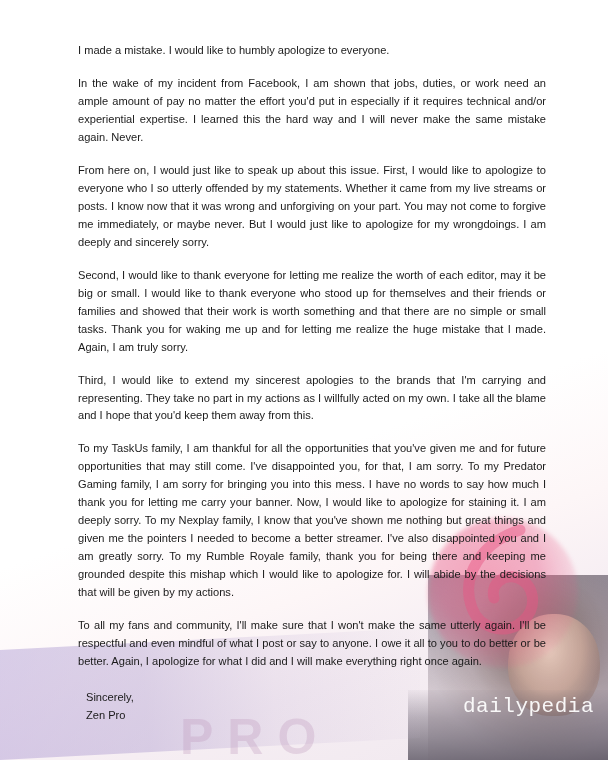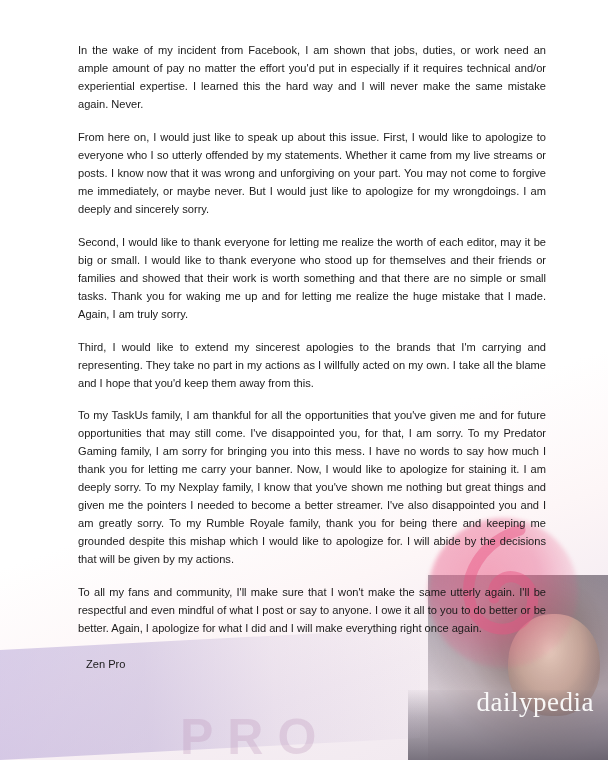--- a/index.html
+++ b/index.html
@@ -104,25 +104,25 @@
     letter-spacing: 14px;
     font-weight: 700;
     color: rgba(190,150,185,0.30);
     font-family: "Liberation Sans", sans-serif;
     white-space: nowrap;
   }
   .dailypedia-wm {
     position: absolute;
     right: 14px;
     bottom: 42px;
-    font-size: 27px;
+    font-size: 21px;
     font-weight: 400;
     color: rgba(255,255,255,0.93);
     letter-spacing: 0.5px;
-    font-family: Liberation Serif, serif;
+    font-family: Liberation Mono, monospace;
     margin-top: 46px;
   }
   
   .letter {
     position: relative;
     z-index: 5;
     padding: 42px 62px 0 78px;
     box-sizing: border-box;
   }
   .letter p {
@@ -155,25 +155,27 @@
     <div class="pink-blob"></div>
     <svg class="ribbon" viewBox="0 0 120 120">
       <path d="M78 8 C40 20, 18 54, 30 86 C38 108, 66 114, 82 98 C96 84, 92 62, 76 56 C62 51, 48 62, 52 76" fill="none" stroke="rgba(231,86,132,0.55)" stroke-width="11" stroke-linecap="round"></path>
     </svg>
     <div class="purple-streak"></div>
     <div class="pro-wm">PRO</div>
     <div class="dailypedia-wm">dailypedia</div>
   </div>
 
   <div class="letter">
+    <p>I made a mistake. I would like to humbly apologize to everyone.</p>
     <p>In the wake of my incident from Facebook, I am shown that jobs, duties, or work need an ample amount of pay no matter the effort you'd put in especially if it requires technical and/or experiential expertise. I learned this the hard way and I will never make the same mistake again. Never.</p>
     <p>From here on, I would just like to speak up about this issue. First, I would like to apologize to everyone who I so utterly offended by my statements. Whether it came from my live streams or posts. I know now that it was wrong and unforgiving on your part. You may not come to forgive me immediately, or maybe never. But I would just like to apologize for my wrongdoings. I am deeply and sincerely sorry.</p>
     <p>Second, I would like to thank everyone for letting me realize the worth of each editor, may it be big or small. I would like to thank everyone who stood up for themselves and their friends or families and showed that their work is worth something and that there are no simple or small tasks. Thank you for waking me up and for letting me realize the huge mistake that I made. Again, I am truly sorry.</p>
     <p>Third, I would like to extend my sincerest apologies to the brands that I'm carrying and representing. They take no part in my actions as I willfully acted on my own. I take all the blame and I hope that you'd keep them away from this.</p>
     <p>To my TaskUs family, I am thankful for all the opportunities that you've given me and for future opportunities that may still come. I've disappointed you, for that, I am sorry. To my Predator Gaming family, I am sorry for bringing you into this mess. I have no words to say how much I thank you for letting me carry your banner. Now, I would like to apologize for staining it. I am deeply sorry. To my Nexplay family, I know that you've shown me nothing but great things and given me the pointers I needed to become a better streamer. I've also disappointed you and I am greatly sorry. To my Rumble Royale family, thank you for being there and keeping me grounded despite this mishap which I would like to apologize for.  I will abide by the decisions that will be given by my actions.</p>
     <p>To all my fans and community, I'll make sure that I won't make the same utterly again. I'll be respectful and even mindful of what I post or say to anyone. I owe it all to you to do better or be better. Again, I apologize for what I did and I will make everything right once again.</p>
 
     <div class="sign-block">
+      <div>Sincerely,</div>
       <div>Zen Pro</div>
     </div>
   </div>
 
 </div>
 
 </body></html>

